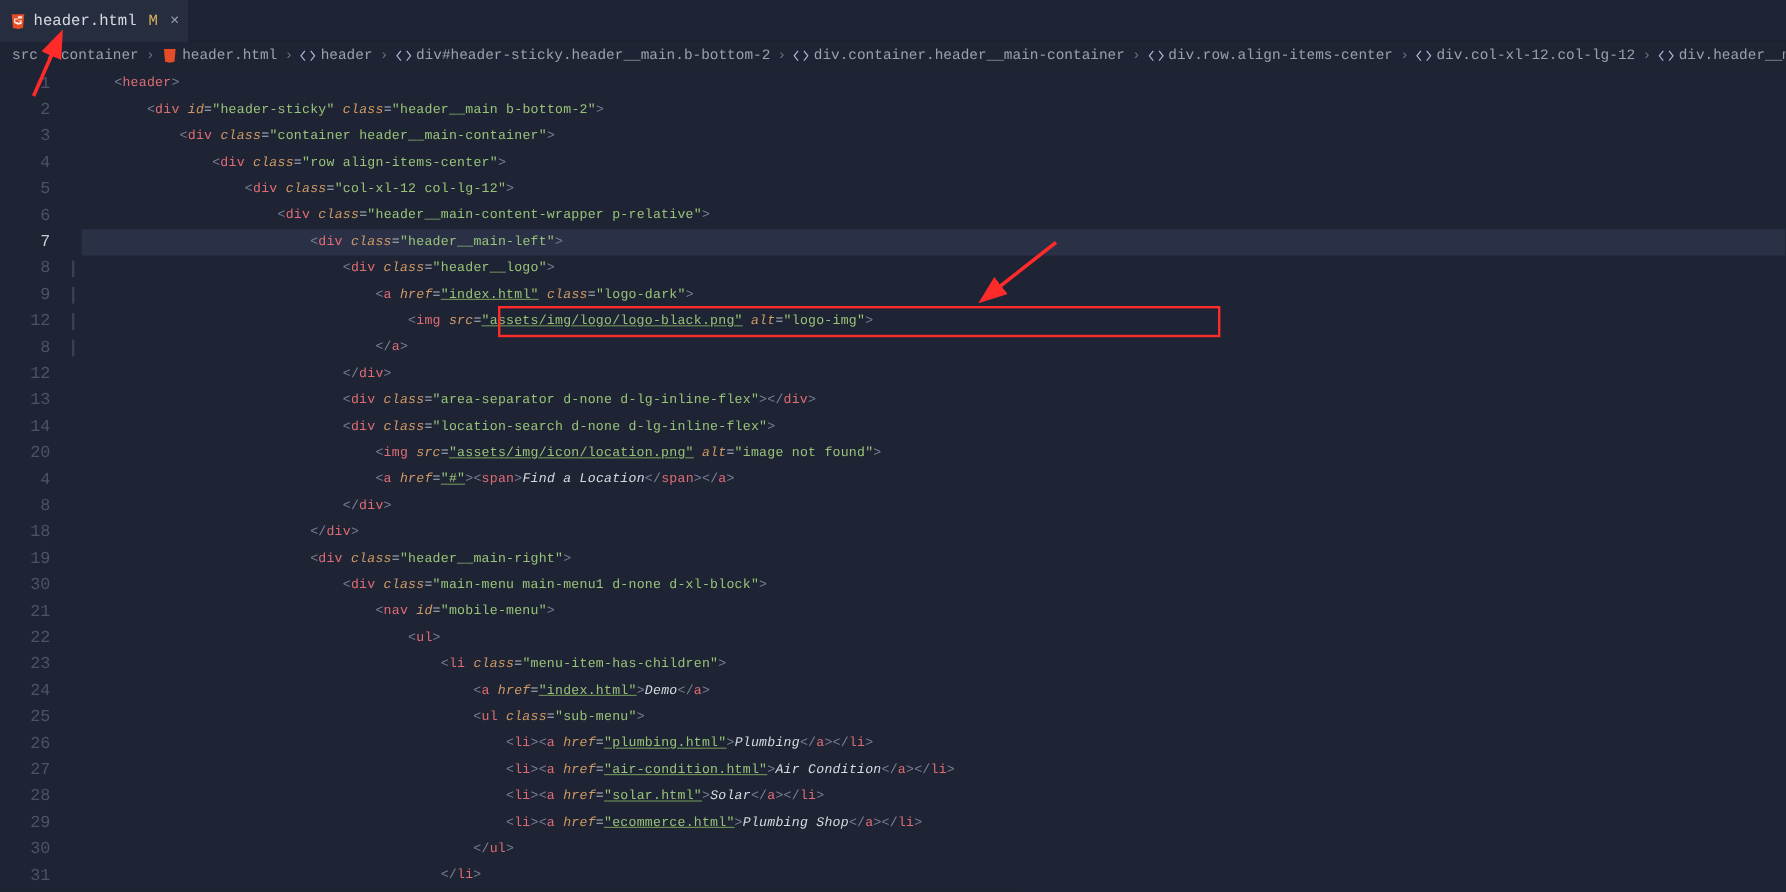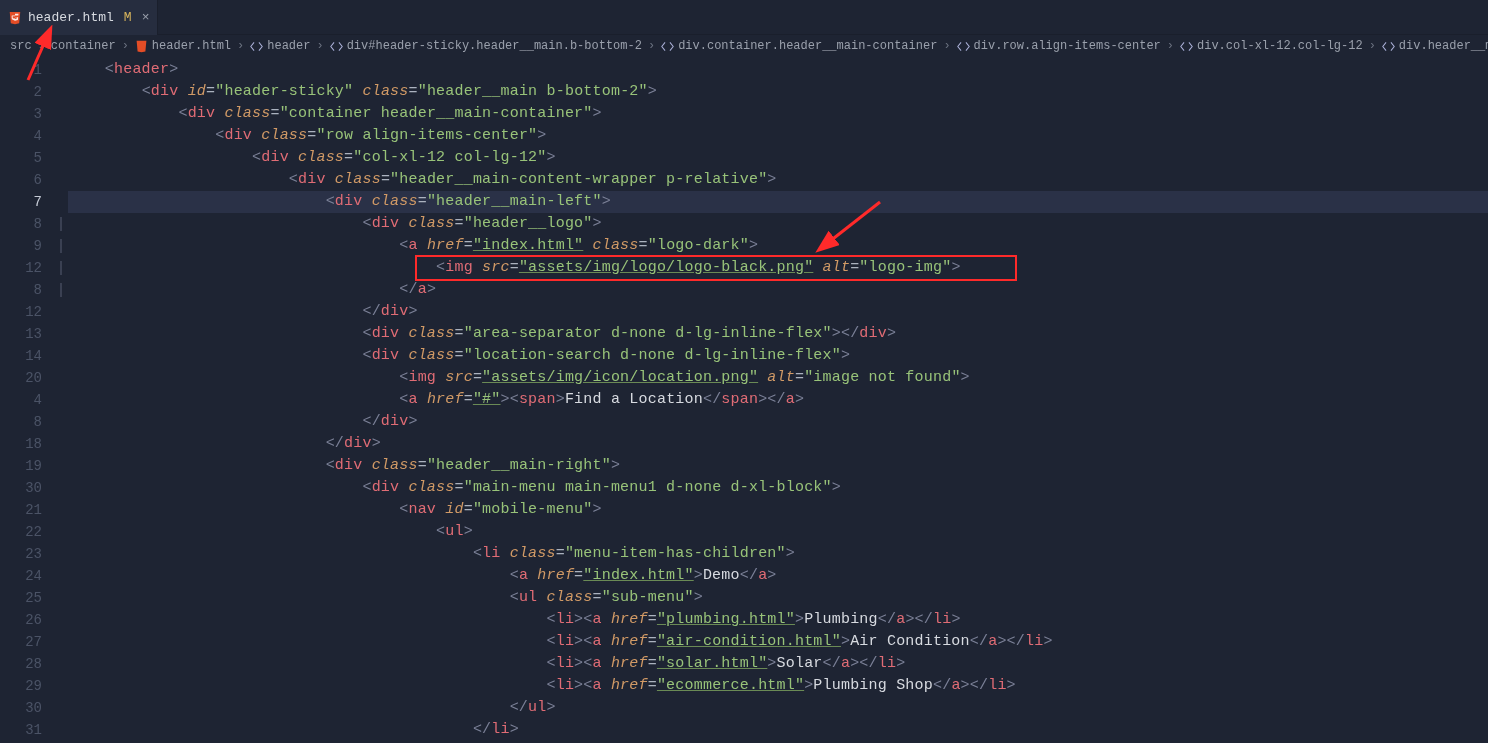--- a/index.html
+++ b/index.html
@@ -82,21 +82,21 @@
     padding-top: 2px;
   }
   .gutter .ln { height: 22px; }
   .gutter .ln.active { color: #c5cad5; }
 
   .code {
     flex: 1;
     line-height: 22px;
     white-space: pre;
     padding-top: 2px;
-    font-size: 15px;
+    font-size: 11px;
     letter-spacing: 0.2px;
   }
   .code .row { height: 22px; position: relative; }
   .code .row.hl { background: #2a3147; }
 
   
   .foldbar {
     width: 8px;
     position: relative;
     padding-top: 2px;
@@ -113,21 +113,21 @@
     background: #3a4052;
   }
 
   
   .t-bracket, .t-angle { color: #7b8097; } 
   .t-tag   { color: #e06c75; }
   .t-attr  { color: #d19a66; font-style: italic; }
   .t-eq    { color: #abb2bf; }
   .t-str   { color: #98c379; }
   .t-str-u { color: #98c379; text-decoration: underline; text-decoration-color: #6a8a55; }
-  .t-text  { color: #d7dae0; }
+  .t-text  { color: #d7dae0; font-style: italic; }
 
   
   .red-box {
     position: absolute;
     border: 2px solid #ff2a2a;
     pointer-events: none;
     z-index: 30;
   }
   
   .arrow {

